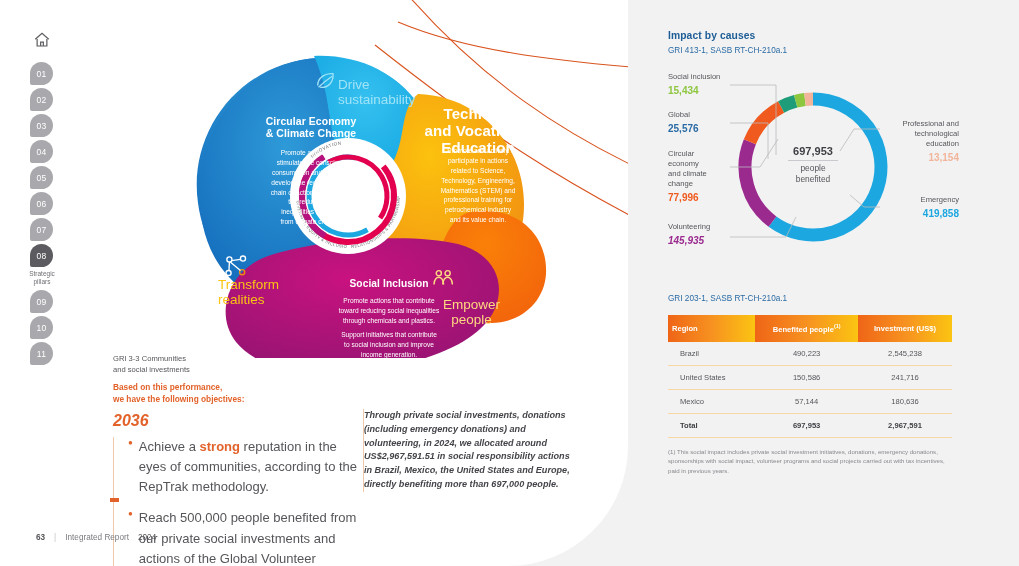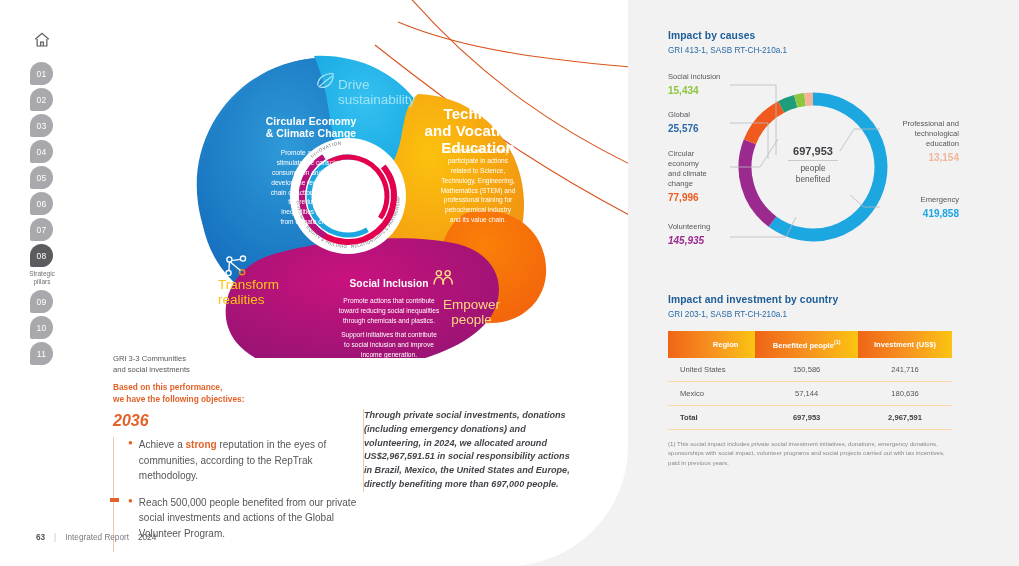--- a/index.html
+++ b/index.html
@@ -61,21 +61,21 @@
   #gri-note{ position:absolute; left:113px; top:353px; width:240px;
      font-size:7.6px; color:#55565a; line-height:1.45; }
   #objective-lead{ position:absolute; left:113px; top:381px; width:250px;
      font-size:8.3px; font-weight:bold; color:#e2622a; line-height:1.45; }
   #year2030{ position:absolute; left:113px; top:412px;
      font-size:16px; font-weight:bold; font-style:italic; color:#e2622a; }
   #bullets{ position:absolute; left:113px; top:437px; width:245px;
      border-left:1.6px solid #f0c9ab; padding-left:14px; }
   #bullets .bl{ display:flex; gap:6px; margin-bottom:11px; }
   #bullets .dot{ color:#e2622a; font-size:8px; line-height:1.5; }
-  #bullets .tx{ font-size:10px; color:#55565a; line-height:1.55; }
+  #bullets .tx{ font-size:13px; color:#55565a; line-height:1.55; }
   #bullets .tx b{ color:#e2622a; }
   #bullet-cap{ position:absolute; left:110px; top:498px; width:9px; height:3.5px;
      background:#e2622a; }
 
   
   #quote{
     position:absolute; left:363px; top:409px; width:215px;
     border-left:1.6px solid #f0c9ab; 
     font-style:italic; font-weight:bold; font-size:9.1px;
     color:#44454a; line-height:1.52;
@@ -108,21 +108,21 @@
       font-size:8.4px; color:#55565a; line-height:1.3; }
 
   
   #tbl-sec{ margin-top:22px; }
   table{ border-collapse:collapse; width:284px; margin-top:12px; font-size:7.6px; }
   thead th{
     background:linear-gradient(90deg,#ef6517 0%,#f79320 52%,#fbc412 100%);
     color:#ffffff; font-weight:bold; font-size:7.6px;
     padding:8px 0; text-align:center;
   }
-  thead th:first-child{ text-align:center; padding-left:28px; }
+  thead th:first-child{ text-align:left; padding-left:4px; }
   tbody td{ padding:7px 0; color:#55565a; text-align:center;
     border-bottom:1.4px solid #fbd7a6; }
   tbody td:first-child{ text-align:left; padding-left:12px; }
   tbody tr.total td{ font-weight:bold; color:#3e3f44; }
   sup{ font-size:5.4px; }
 
   #tbl-note{ margin-top:9px; width:284px; font-size:6.1px;
     color:#88898e; line-height:1.6; }
 </style>
 </head>
@@ -367,34 +367,38 @@
         <div class="val" style="color:#f2b59b;">13,154</div>
       </div>
       <div class="lab" style="left:213px; top:128px; width:78px; text-align:right;">
         <span>Emergency</span>
         <div class="val" style="color:#1ca7e0;">419,858</div>
       </div>
     </div>
   </div>
 
   <div id="tbl-sec">
-    <div class="sec-title">Impact and investment by country</div>
     <div class="sec-sub">GRI 203-1, SASB RT-CH-210a.1</div>
 
     <table>
       <thead>
         <tr>
           <th>Region</th>
           <th>
             <span>Benefited people</span><sup>(1)</sup>
           </th>
           <th>Investment (US$)</th>
         </tr>
       </thead>
       <tbody id="tbl-body">
+          <tr>
+            <td>Brazil</td>
+            <td>490,223</td>
+            <td>2,545,238</td>
+          </tr>
           <tr>
             <td>United States</td>
             <td>150,586</td>
             <td>241,716</td>
           </tr>
           <tr>
             <td>Mexico</td>
             <td>57,144</td>
             <td>180,636</td>
           </tr>

